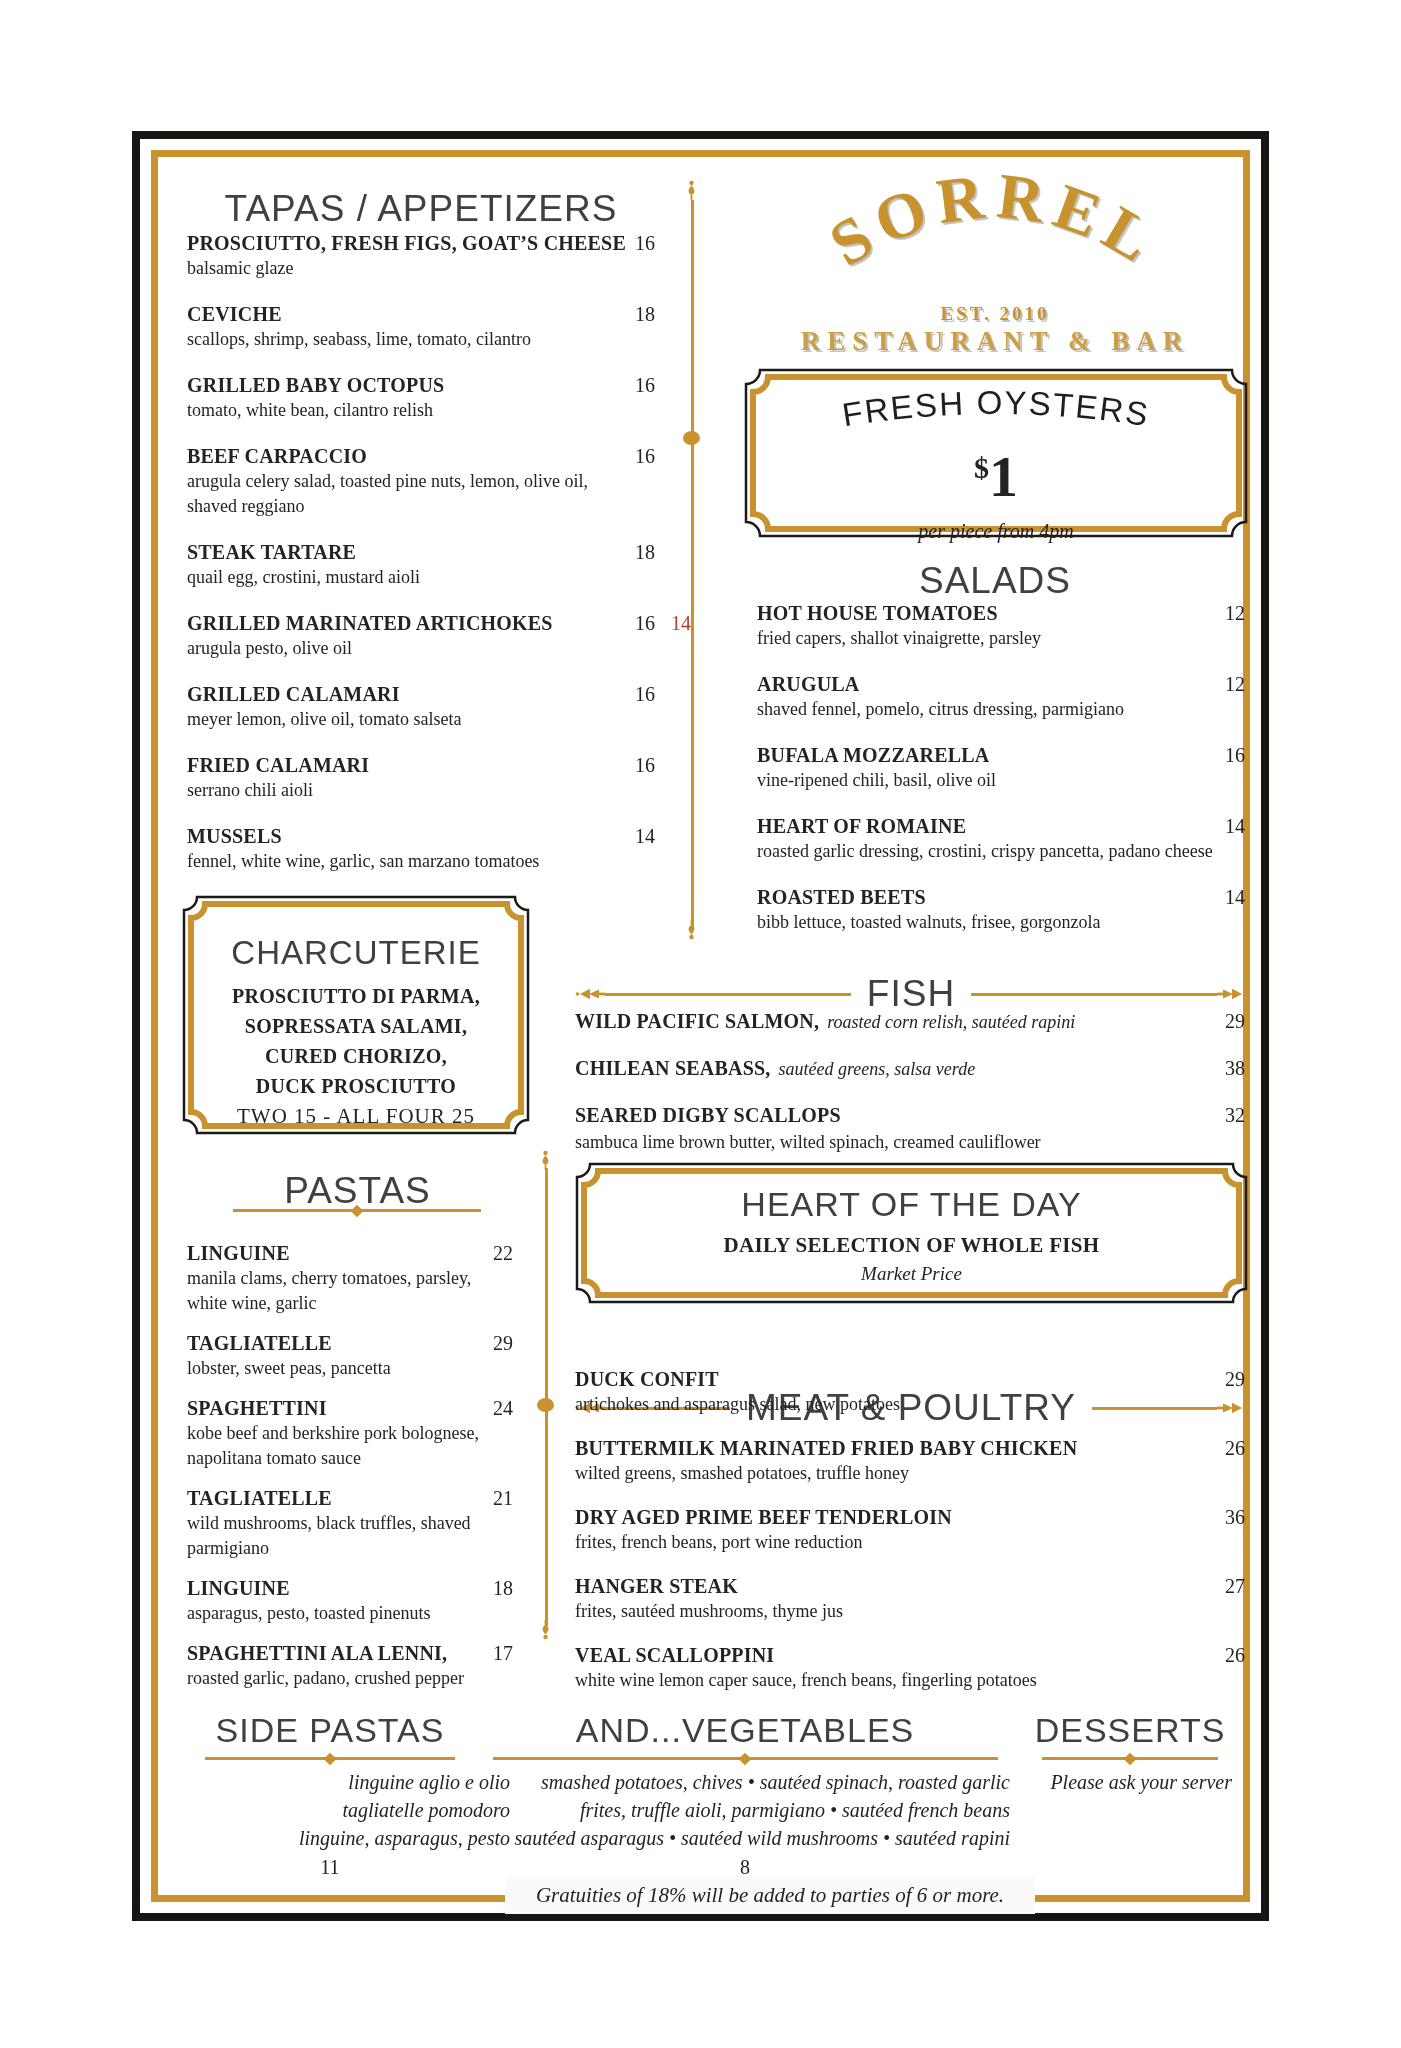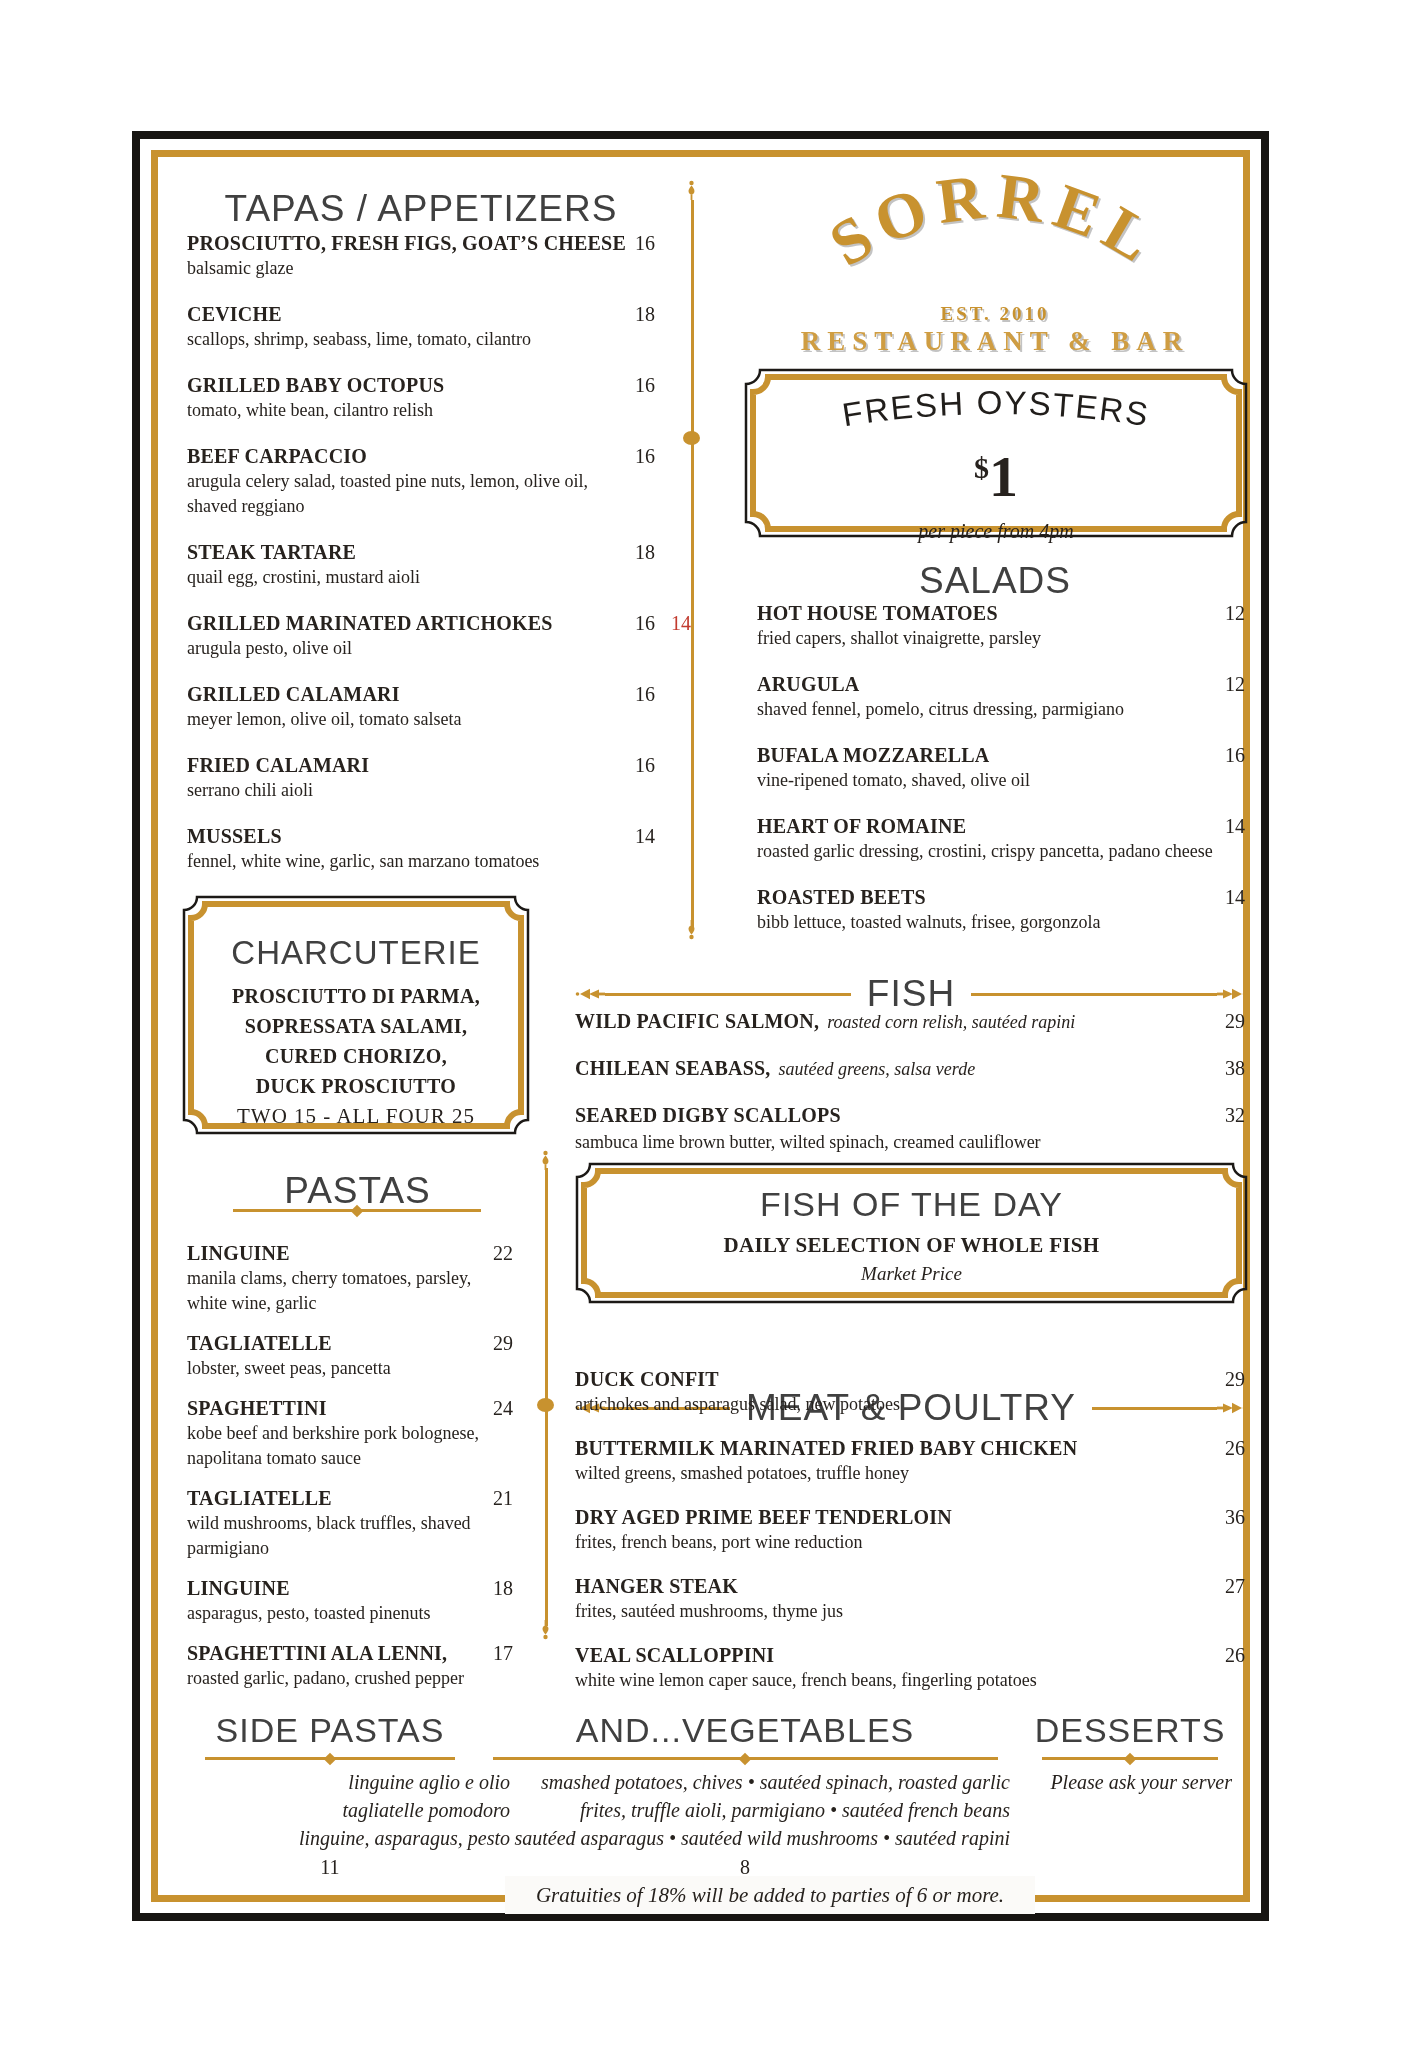--- a/index.html
+++ b/index.html
@@ -243,21 +243,21 @@
   </div>
 
   <div class="mi">
     <div class="mi-head">
       <span class="mi-name">BUFALA MOZZARELLA</span>
 
       <span class="mi-spacer"></span>
       <span class="mi-price">16</span>
 
     </div>
-    <div class="mi-desc">vine-ripened tomato, shaved, olive oil</div>
+    <div class="mi-desc">vine-ripened chili, basil, olive oil</div>
   </div>
 
   <div class="mi">
     <div class="mi-head">
       <span class="mi-name">HEART OF ROMAINE</span>
 
       <span class="mi-spacer"></span>
       <span class="mi-price">14</span>
 
     </div>
@@ -351,21 +351,21 @@
     <div class="charc-pricing">TWO 15 - ALL FOUR 25</div>
   </div>
 </div>
 
 <div class="abs fancy" style="left:575px;top:1162px;width:673px;height:142px">
   <svg class="bframe" width="673" height="142" viewBox="0 0 673 142">
     <path d="M15 2 H658 A13 13 0 0 0 671 15 V127 A13 13 0 0 0 658 140 H15 A13 13 0 0 0 2 127 V15 A13 13 0 0 0 15 2 Z" fill="none" stroke="#1c1916" stroke-width="2.5"></path>
     <path d="M23 9 H650 A14 14 0 0 0 664 23 V119 A14 14 0 0 0 650 133 H23 A14 14 0 0 0 9 119 V23 A14 14 0 0 0 23 9 Z" fill="none" stroke="#C8922F" stroke-width="6"></path>
   </svg>
   <div class="content" style="padding-top:24px">
-    <div class="title t34">FISH OF THE DAY</div>
+    <div class="title t34">HEART OF THE DAY</div>
     <div class="fotd-sub">DAILY SELECTION OF WHOLE FISH</div>
     <div class="fotd-note">Market Price</div>
   </div>
 </div>
 
 <div class="abs header-rule" style="left:575px;top:1388px;width:672px;height:40px">
   <svg class="orn" width="30" height="16" viewBox="0 0 30 16">
       <g fill="#C8922F">
         <circle cx="2.5" cy="8" r="1.8"></circle>
         <path d="M5 8 L15 2.8 V13.2 Z"></path>

